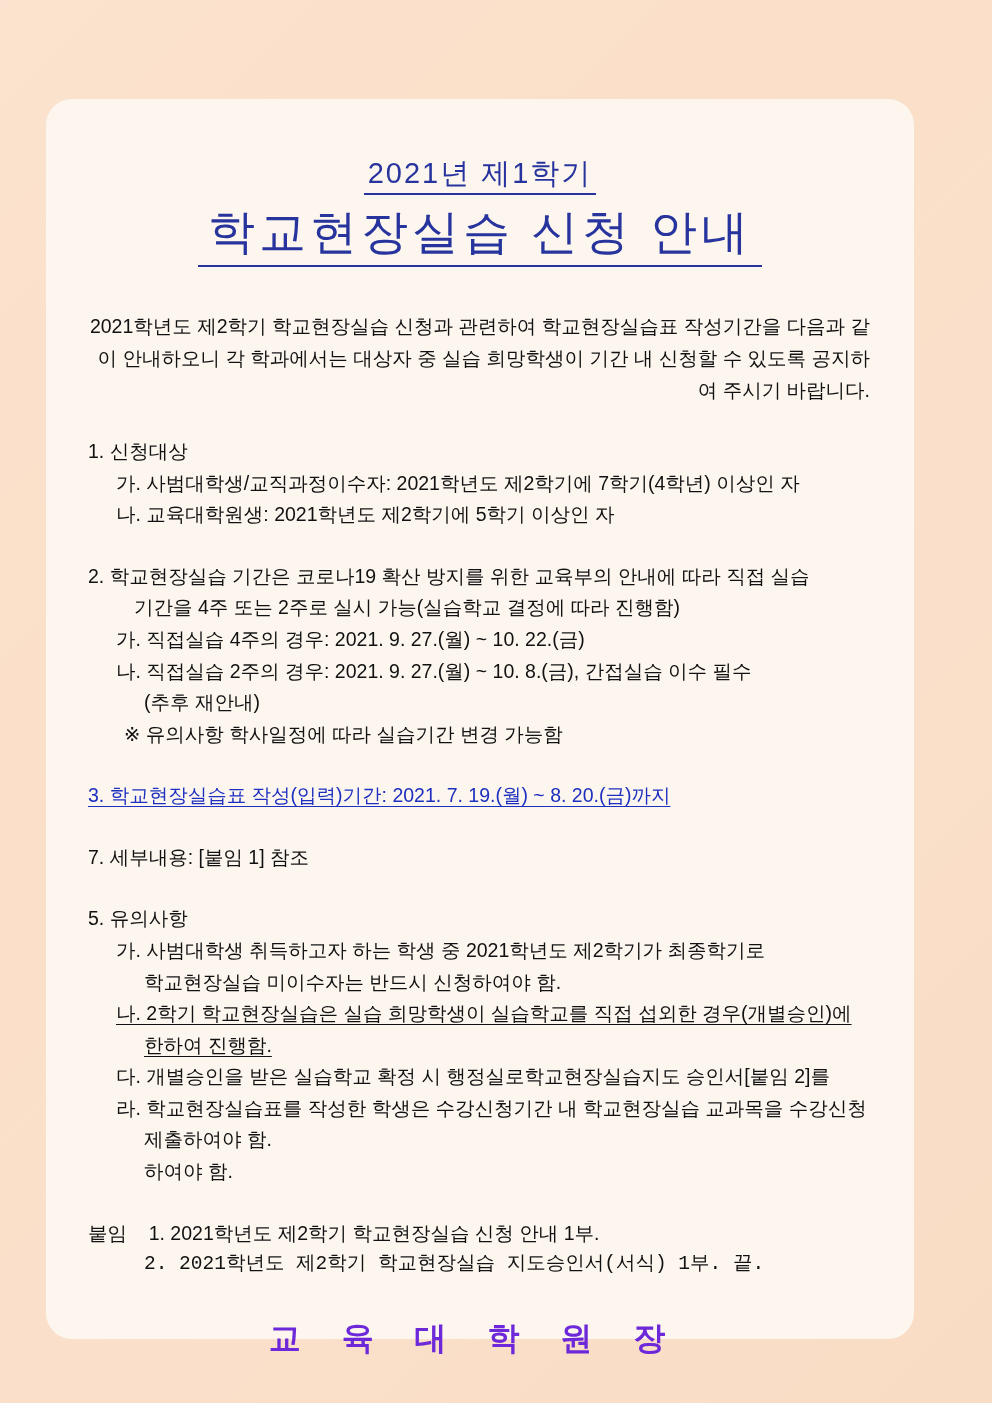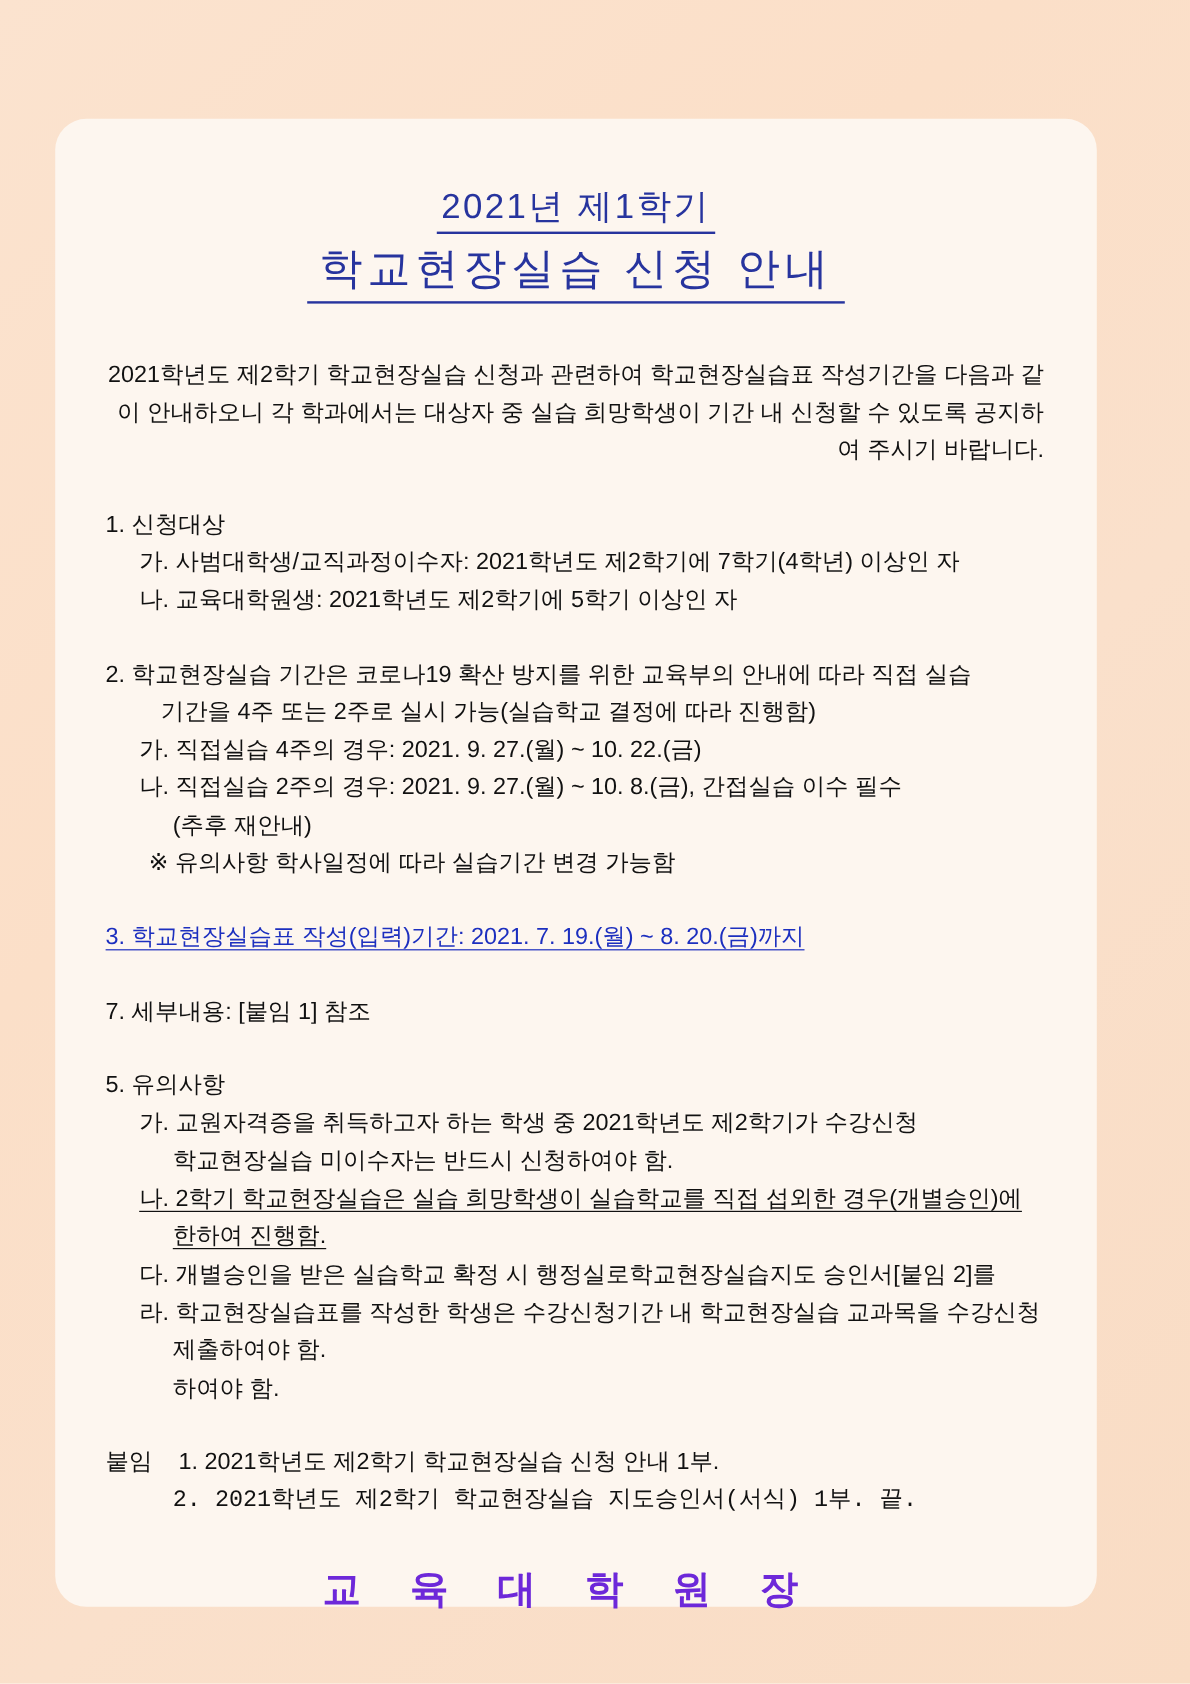--- a/index.html
+++ b/index.html
@@ -32,21 +32,21 @@
   }
   .title-line1 {
     font-size: 29px;
     letter-spacing: 2px;
     display: inline-block;
     border-bottom: 2px solid #27349e;
     padding: 0 4px 2px 4px;
     line-height: 1.25;
   }
   .title-line2 {
-    font-size: 36px;
+    font-size: 47px;
     letter-spacing: 4px;
     display: inline-block;
     border-bottom: 2px solid #27349e;
     padding: 0 10px 3px 10px;
     margin-top: 6px;
     line-height: 1.3;
   }
   .body-text {
     color: #111;
     font-size: 19.5px;
@@ -143,21 +143,21 @@
     </div>
   </div>
 
   <div class="section">
     <div class="body-text sec-head">7. 세부내용: [붙임 1] 참조</div>
   </div>
 
   <div class="section">
     <div class="body-text sec-head">5. 유의사항</div>
 
-    <div class="body-text sub">가. 교원자격증을 취득하고자 하는 학생 중 2021학년도 제2학기가 수강신청</div>
+    <div class="body-text sub">가. 사범대학생 취득하고자 하는 학생 중 2021학년도 제2학기가 최종학기로</div>
     <div class="body-text sub2">학교현장실습 미이수자는 반드시 신청하여야 함.</div>
 
     <div class="body-text sub">
       <span class="ul">나. 2학기 학교현장실습은 실습 희망학생이 실습학교를 직접 섭외한 경우(개별승인)에</span>
     </div>
     <div class="body-text sub2">
       <span class="ul">한하여 진행함.</span>
     </div>
 
     <div class="body-text sub">다. 개별승인을 받은 실습학교 확정 시 행정실로학교현장실습지도 승인서[붙임 2]를</div>

